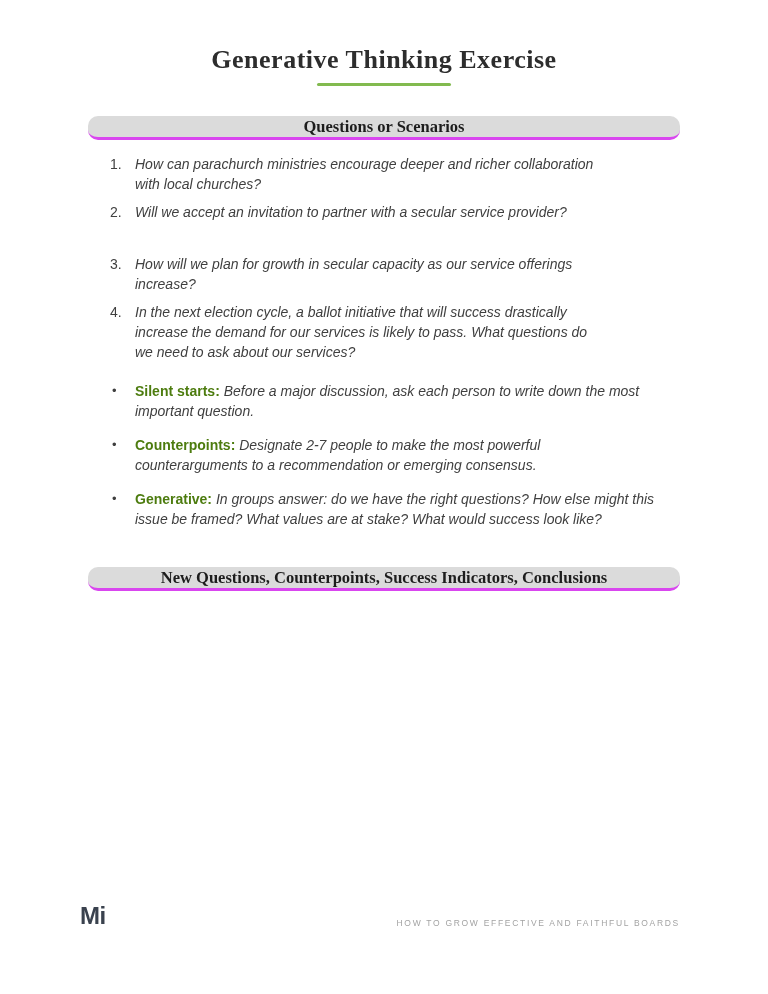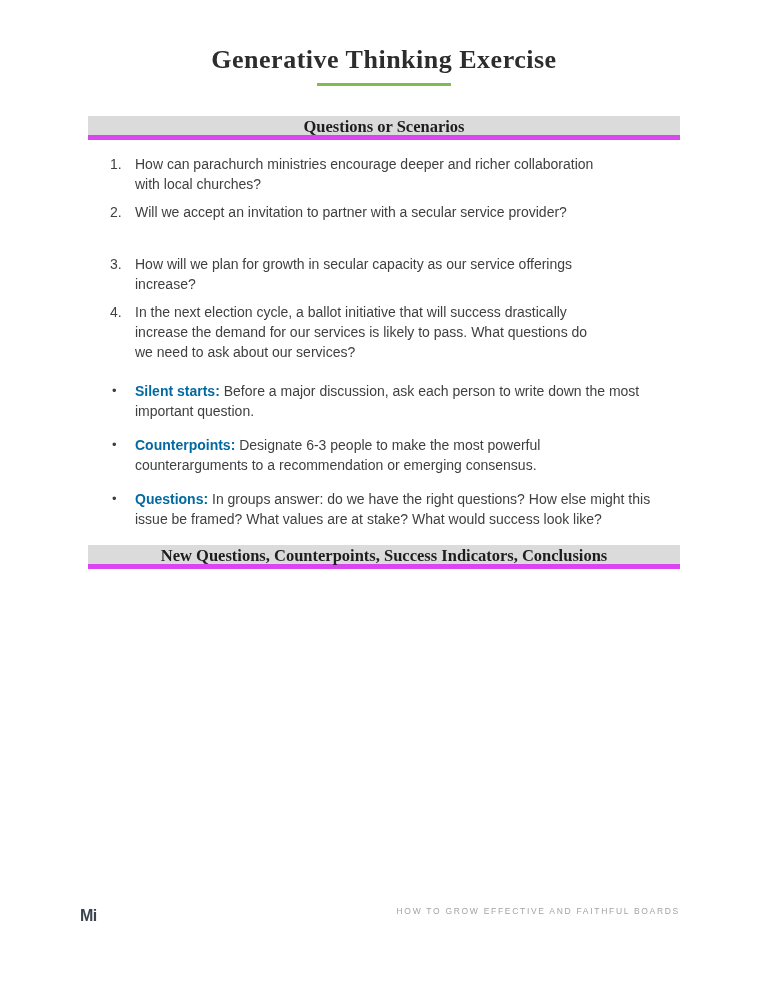--- a/index.html
+++ b/index.html
@@ -1,15 +1,15 @@
 <!DOCTYPE html>
 <html><head>
 <meta charset="utf-8">
 <style>
-  * { margin: 0; padding: 0; box-sizing: border-box; }
+  * { margin: 0; padding: 0; box-sizing: border-box; border-radius: 10px; }
   html, body { background: #ffffff; }
   .page {
     position: relative;
     width: 768px;
     height: 994px;
     background: #ffffff;
     font-family: "Liberation Sans", "DejaVu Sans", sans-serif;
     color: #3f3f3f;
     overflow: hidden;
   }
@@ -29,79 +29,79 @@
   .title-underline {
     width: 134px;
     height: 3px;
     background: #82ba4f;
     margin: 7px auto 0 auto;
   }
 
   
   .section-bar {
     background: #dbdbdb;
-    border-bottom: 5px solid #d946ef;
+    border-bottom: 3px solid #d946ef;
     text-align: center;
     font-family: "Liberation Serif", "DejaVu Serif", serif;
     font-size: 16.5px;
     font-weight: 600;
     color: #1d1d1d;
     line-height: 20px;
     padding-top: 1px;
     height: 24px;
   }
   .bar-questions { margin-top: 30px; }
   .bar-methods   { margin-top: 44px; }
-  .bar-final     { margin-top: 16px; }
+  .bar-final     { margin-top: 38px; }
 
   
   .qlist { margin-top: 14px; padding-left: 22px; list-style: none; }
   .qlist li { display: flex; font-size: 14px; line-height: 20px; }
   .qlist .num { flex: 0 0 25px; }
   .qlist li:nth-child(1) { margin-bottom: 8px; }
   .qlist li:nth-child(2) { margin-bottom: 32px; }
   .qlist li:nth-child(3) { margin-bottom: 8px; }
 
   .mlist { margin-top: 19px; padding-left: 24px; list-style: none; }
   .mlist li { display: flex; font-size: 14px; line-height: 20px; margin-bottom: 14px; }
   .mlist li:last-child { margin-bottom: 0; }
   .mlist .marker { flex: 0 0 23px; font-size: 13px; }
-  .mlist .lead { font-weight: bold; color: #0369a1; margin-top: 24px; }
+  .mlist .lead { font-weight: bold; color: #4d7c0f; margin-top: 24px; }
 
-  .txt { white-space: pre-line; flex: 1; }
+  .txt { white-space: pre-line; flex: 1; font-style: italic; }
   .mtxt { flex: 1; }
   .mtxt .txt { display: inline; text-align: right; }
 
   
   .footer {
     position: absolute;
     left: 80px;
     right: 88px;
     top: 901px;
     display: flex;
     justify-content: space-between;
     align-items: flex-start;
   }
   .logo {
     font-family: "Liberation Sans", "DejaVu Sans", sans-serif;
     font-weight: bold;
-    font-size: 16px;
+    font-size: 24px;
     letter-spacing: -0.5px;
     color: #3a424e;
     line-height: 26px;
     margin-top: 2px;
   }
   .footer-text {
     text-align: right;
     font-size: 8.5px;
     letter-spacing: 1.7px;
     color: #a3a3a3;
     line-height: 13px;
     font-weight: 500;
-    margin-top: 4px;
+    margin-top: 16px;
   }
 </style>
 </head>
 <body>
 
 <div class="page">
   <div class="content">
 
     <h1 class="doc-title">Generative Thinking Exercise</h1>
     <div class="title-underline"></div>
@@ -133,26 +133,26 @@
     </ol>
 
     <ul class="mlist">
       <li>
           <span class="marker">•</span>
           <span class="mtxt"><span class="lead">Silent starts:</span> <span class="txt">Before a major discussion, ask each person to write down the most
 important question.</span></span>
         </li>
       <li>
           <span class="marker">•</span>
-          <span class="mtxt"><span class="lead">Counterpoints:</span> <span class="txt">Designate 6-3 people to make the most powerful
+          <span class="mtxt"><span class="lead">Counterpoints:</span> <span class="txt">Designate 2-7 people to make the most powerful
 counterarguments to a recommendation or emerging consensus.</span></span>
         </li>
       <li>
           <span class="marker">•</span>
-          <span class="mtxt"><span class="lead">Questions:</span> <span class="txt">In groups answer: do we have the right questions? How else might this
+          <span class="mtxt"><span class="lead">Generative:</span> <span class="txt">In groups answer: do we have the right questions? How else might this
 issue be framed? What values are at stake? What would success look like?</span></span>
         </li>
     </ul>
 
     <div class="section-bar bar-final">
       <span>New Questions, Counterpoints, Success Indicators, Conclusions</span>
     </div>
 
   </div>
 

